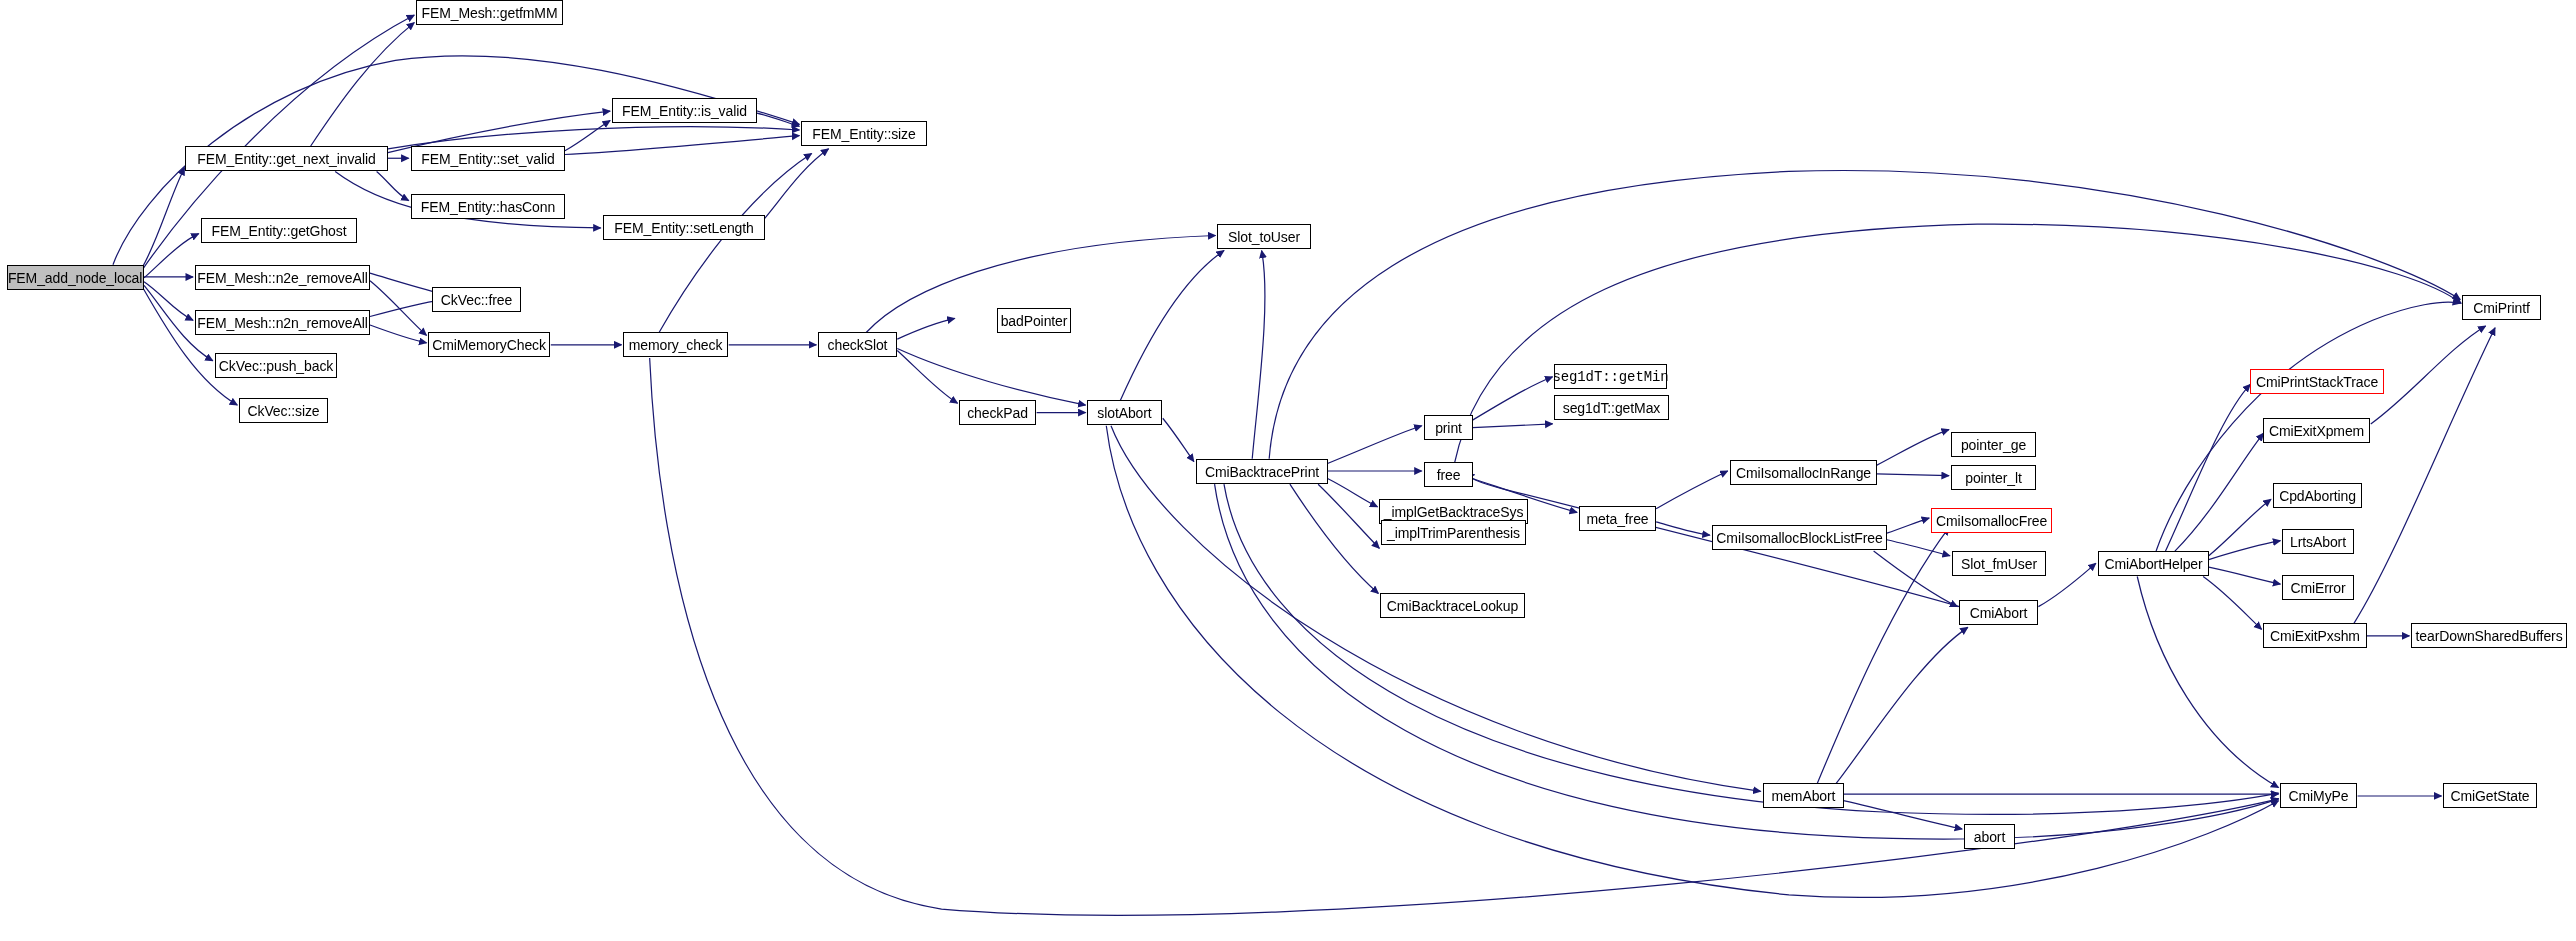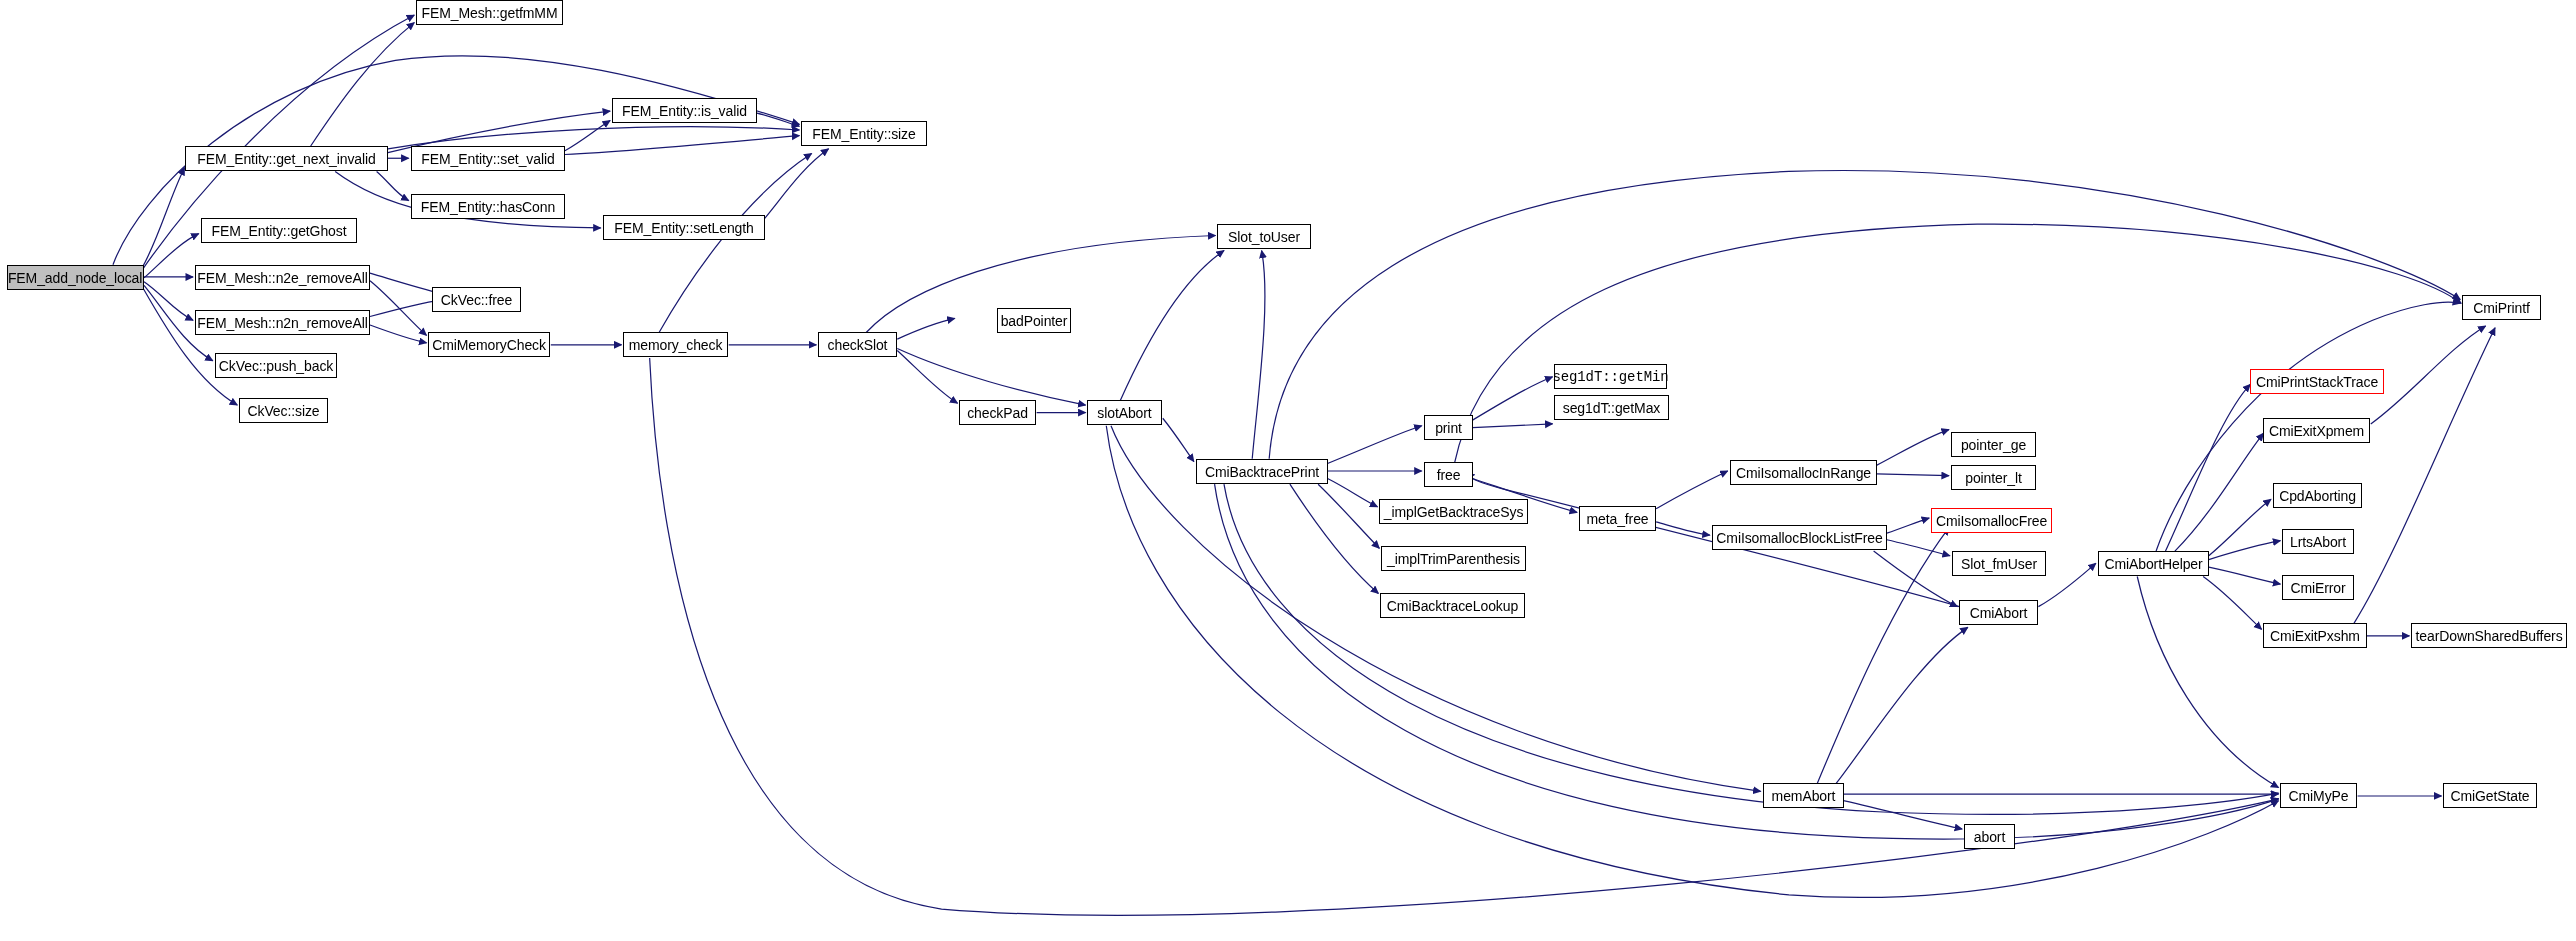--- a/index.html
+++ b/index.html
@@ -187,21 +187,21 @@
       </div>
       <div class="node" style="left: 1554px; top: 364px; width: 113px; height: 25.4px; font-family: Liberation Mono, monospace;">
         <span>seg1dT::getMin</span>
       </div>
       <div class="node" style="left: 1554px; top: 395px; width: 115px; height: 25.4px;">
         <span>seg1dT::getMax</span>
       </div>
       <div class="node" style="left: 1379px; top: 499px; width: 149px; height: 25.4px;">
         <span>_implGetBacktraceSys</span>
       </div>
-      <div class="node" style="left: 1381px; top: 546px; width: 145px; height: 25.4px; text-align: center;">
+      <div class="node" style="left: 1381px; top: 520px; width: 145px; height: 25.4px; text-align: center;">
         <span>_implTrimParenthesis</span>
       </div>
       <div class="node" style="left: 1380px; top: 593px; width: 145px; height: 25.4px;">
         <span>CmiBacktraceLookup</span>
       </div>
       <div class="node" style="left: 1579px; top: 506px; width: 77px; height: 25.4px;">
         <span>meta_free</span>
       </div>
       <div class="node" style="left: 1730px; top: 460px; width: 147px; height: 25.4px;">
         <span>CmiIsomallocInRange</span>

